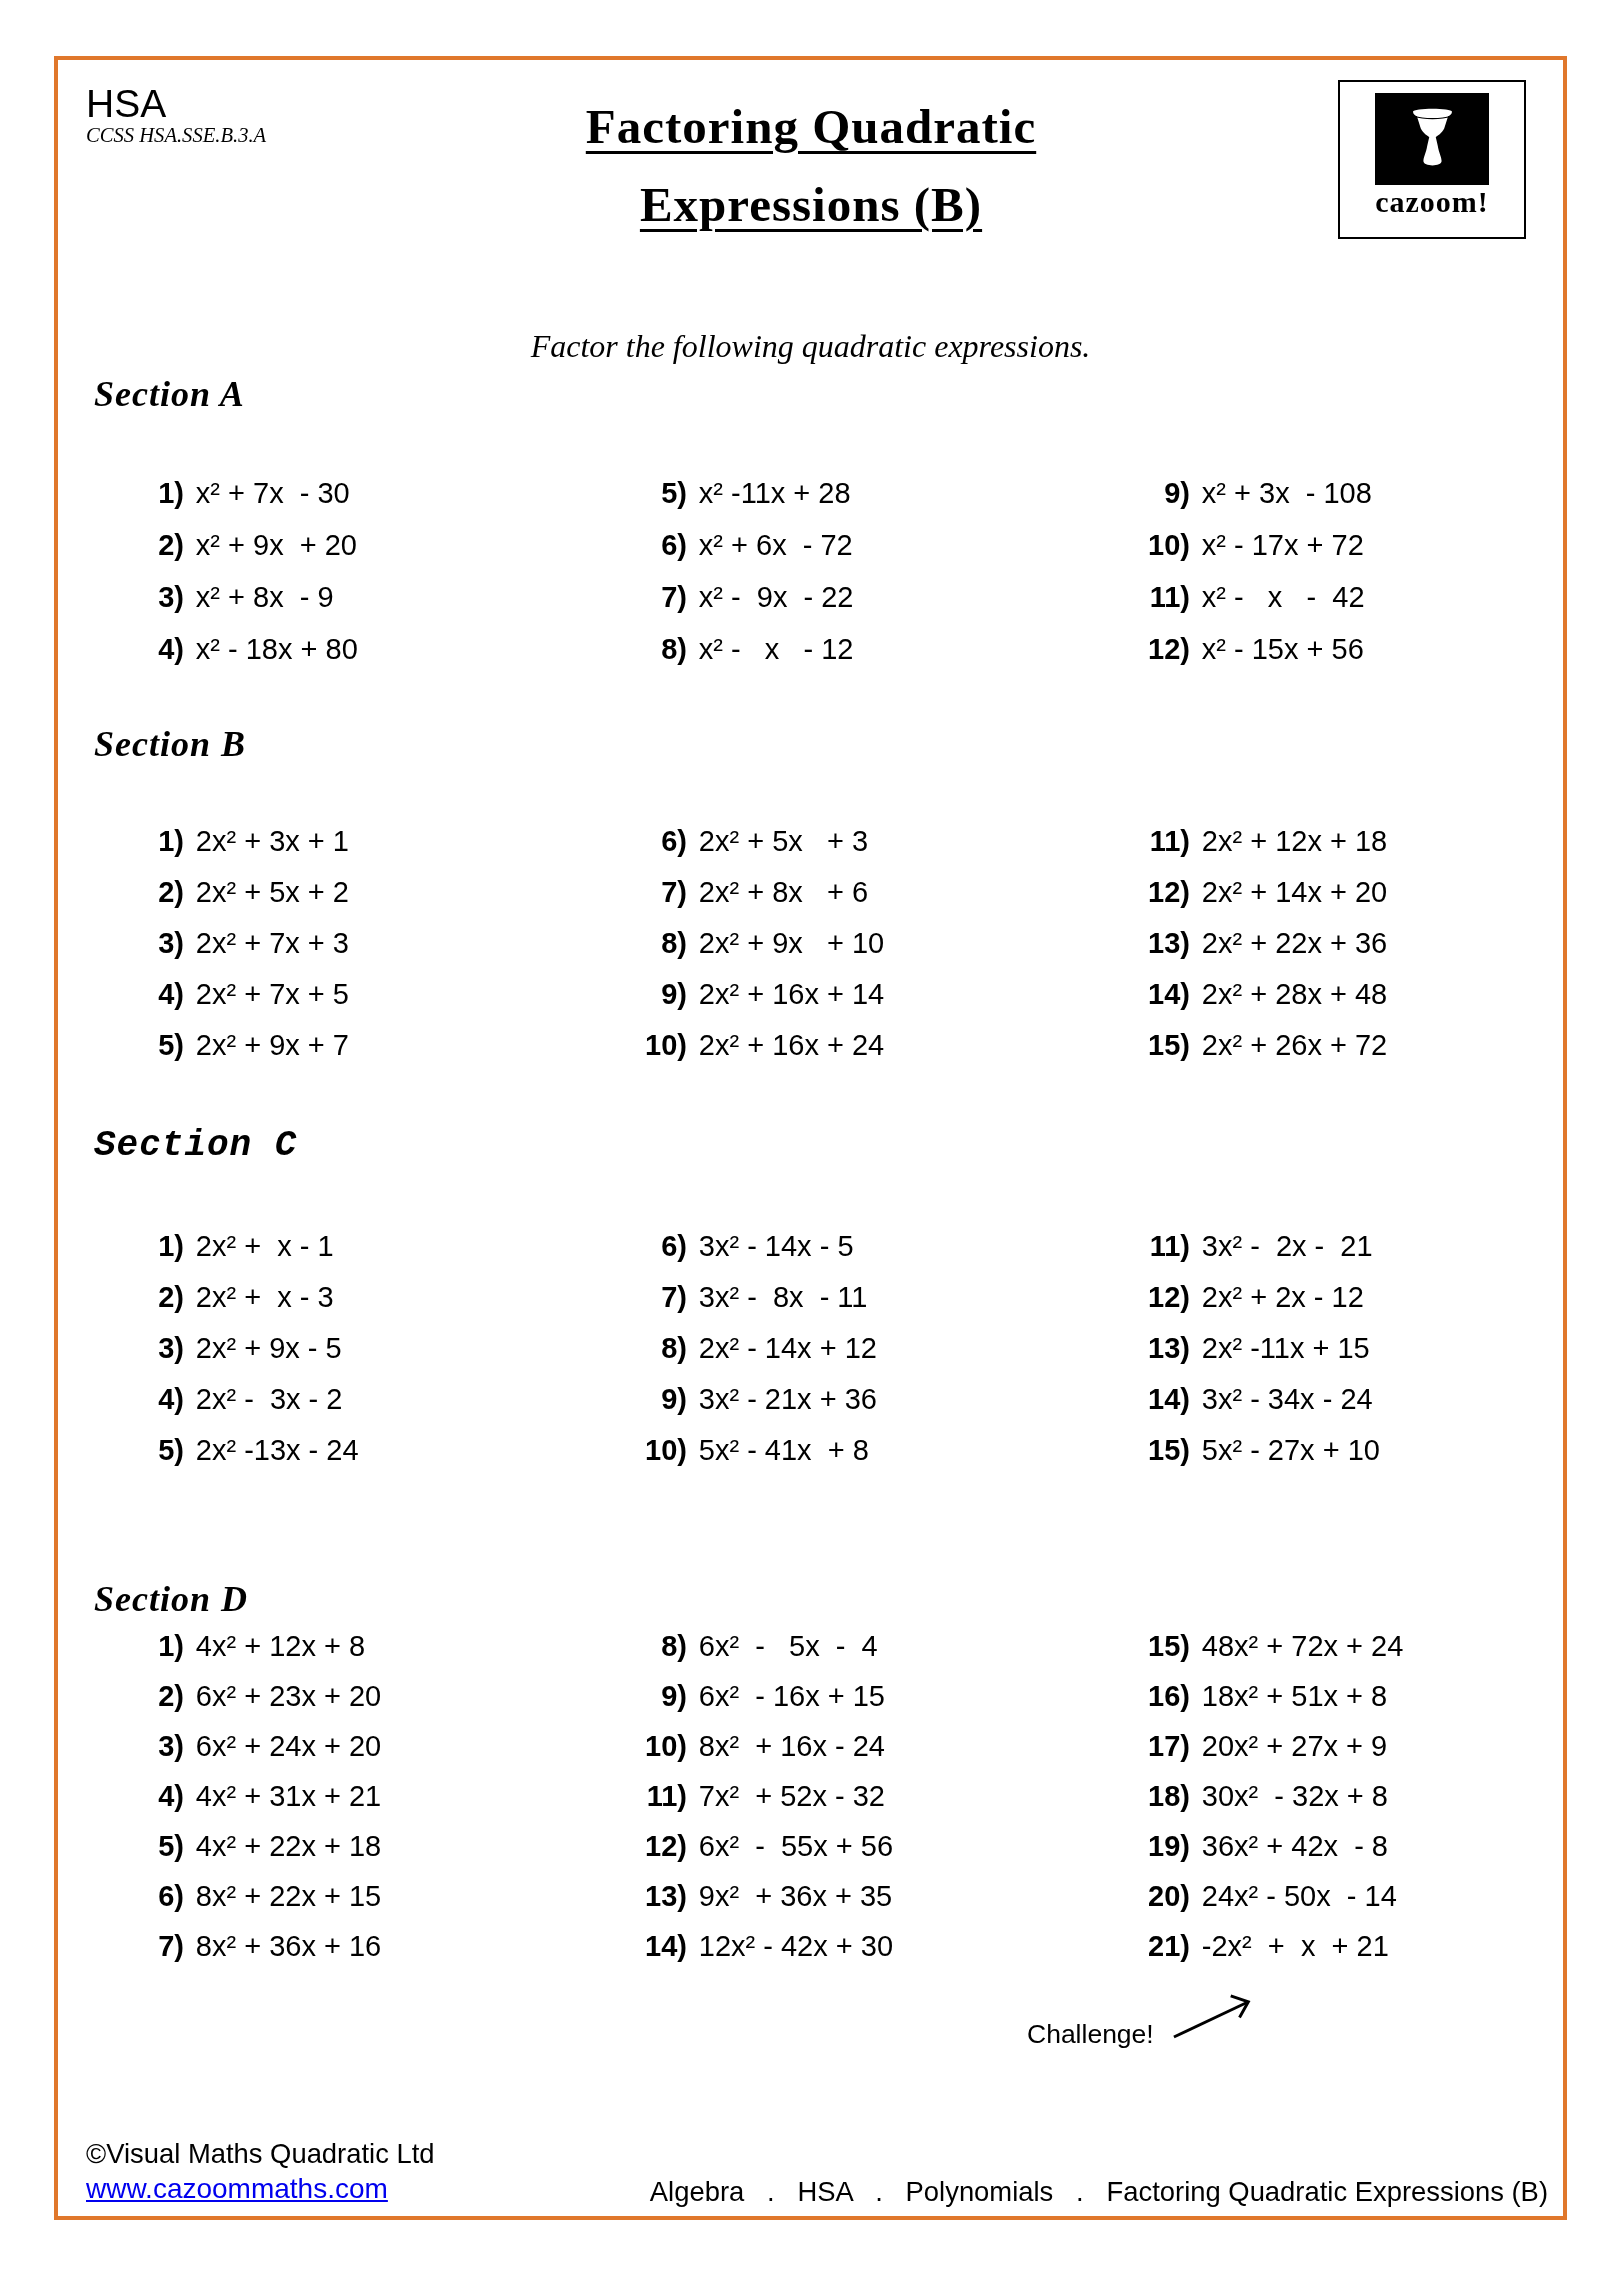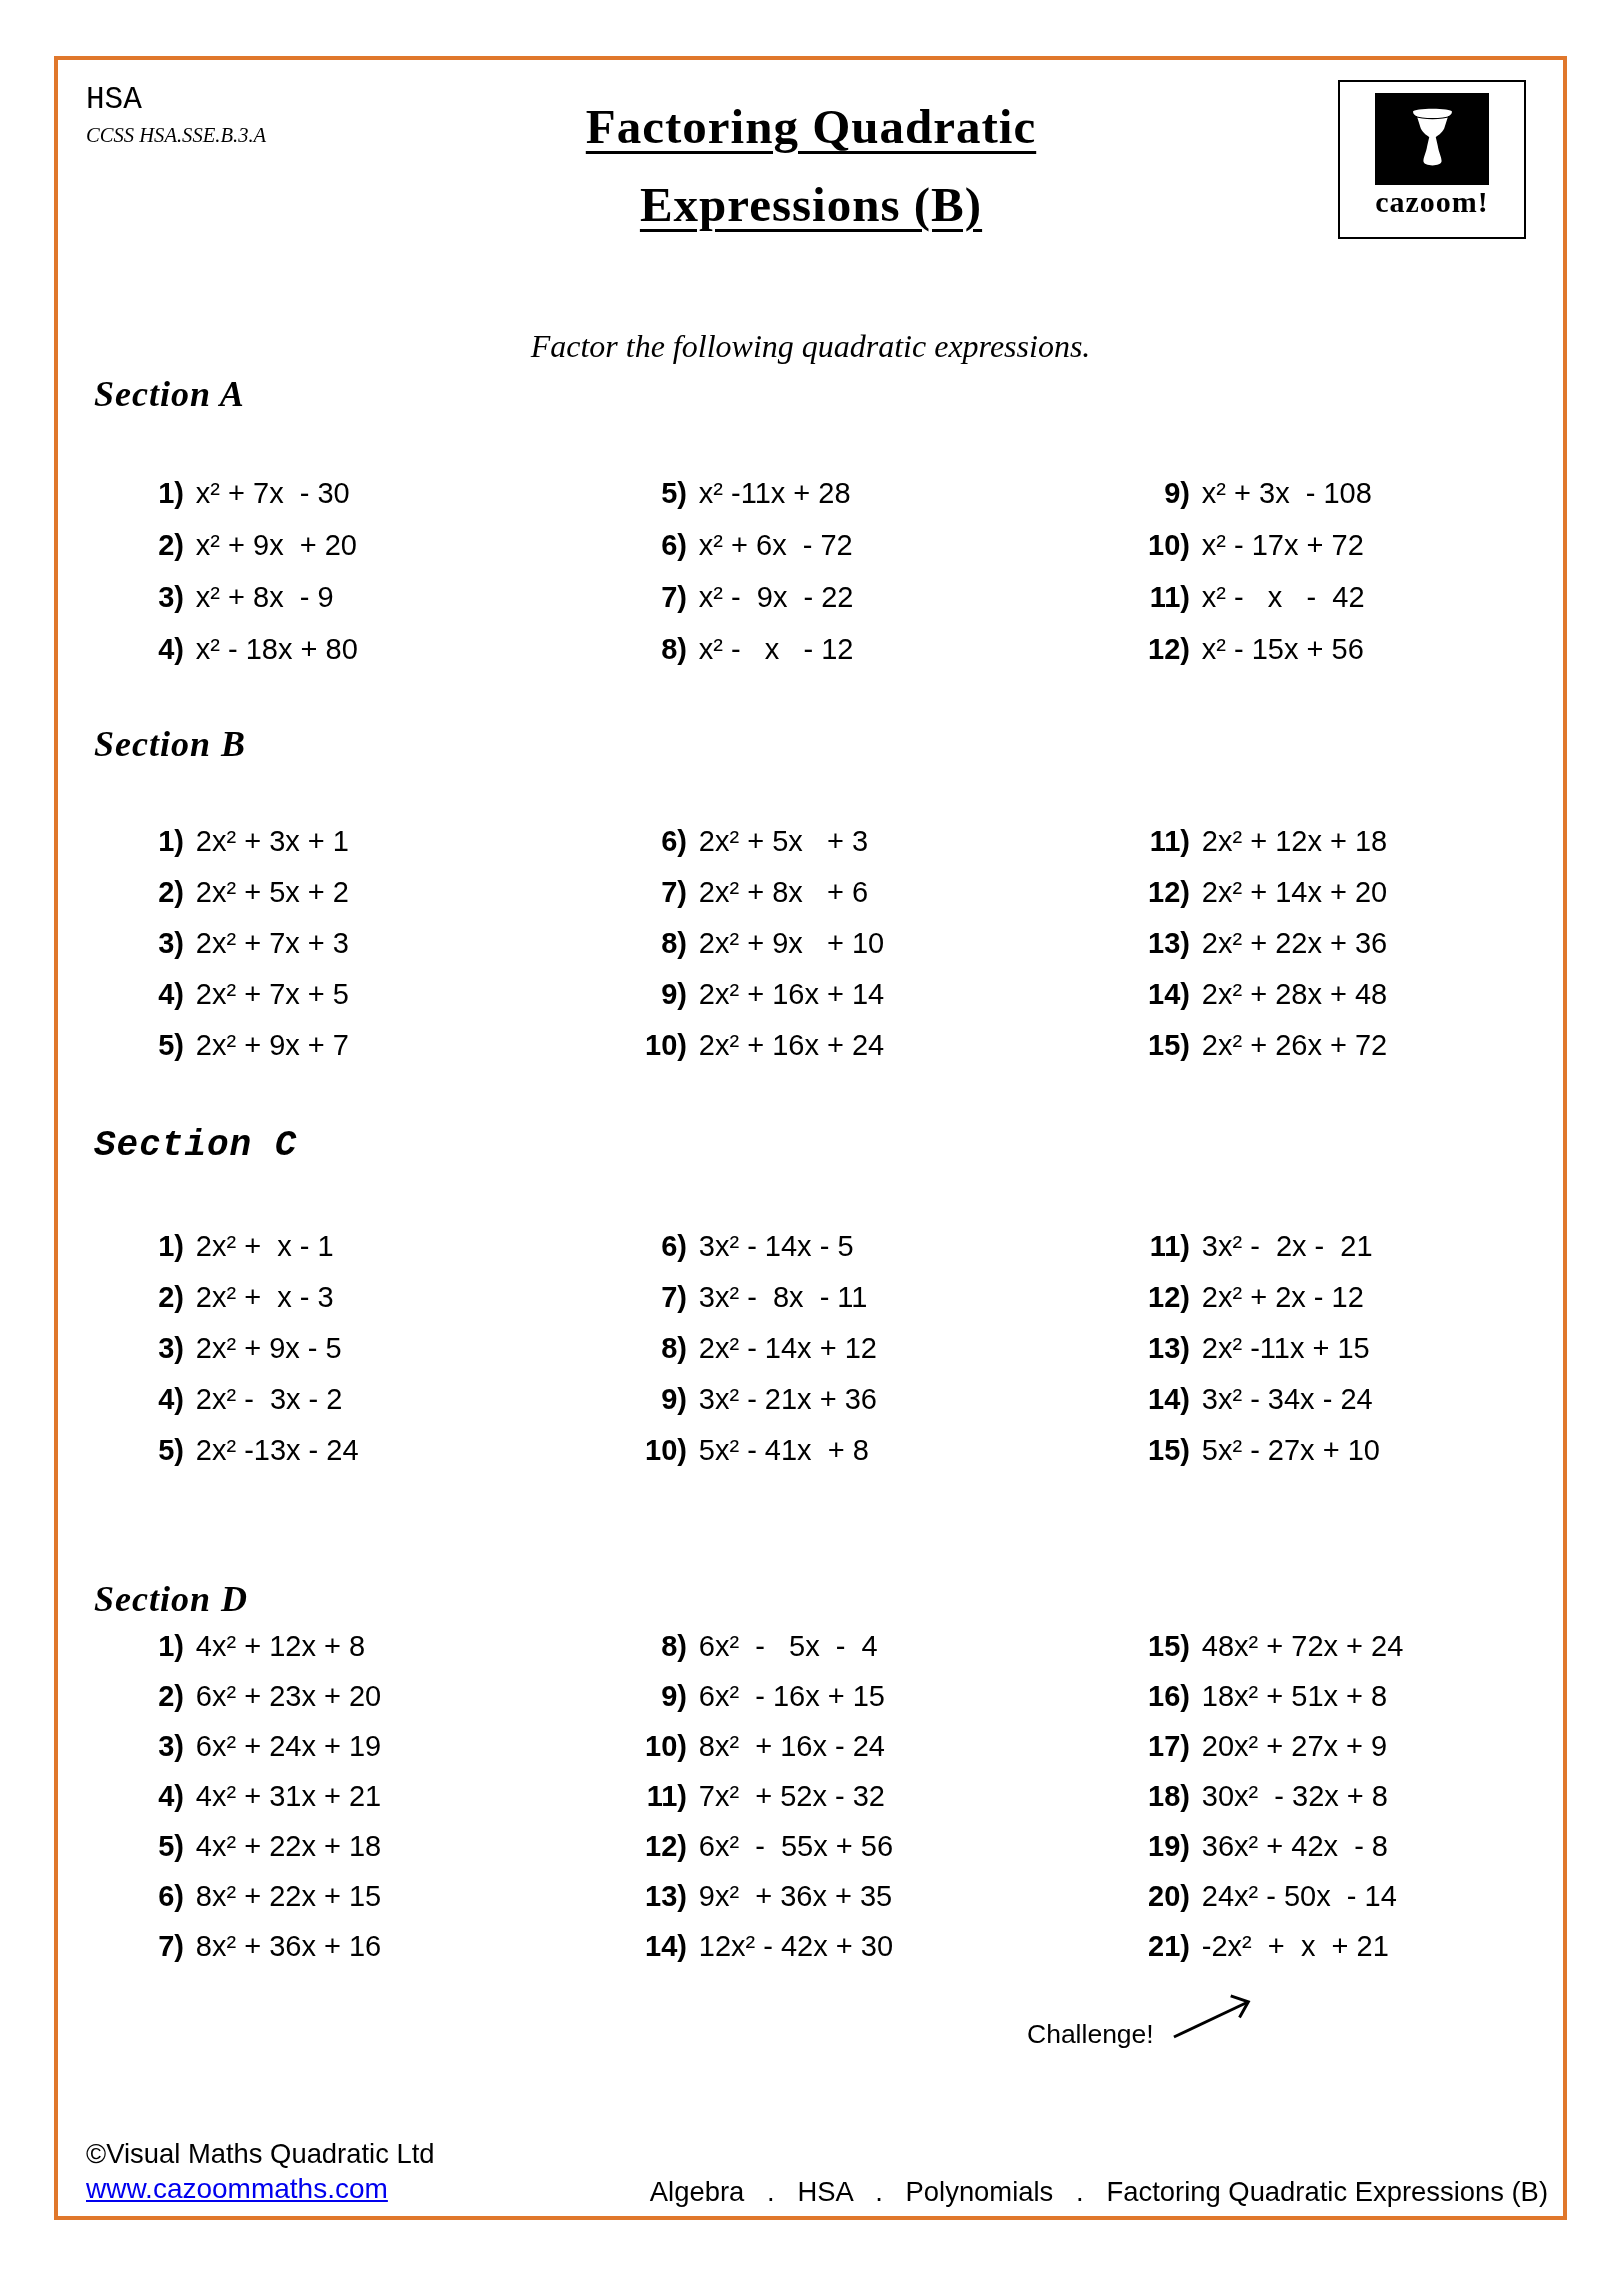--- a/index.html
+++ b/index.html
@@ -1,22 +1,22 @@
 <!DOCTYPE html>
 <html><head>
 <meta charset="utf-8">
 <style>
   html,body{margin:0;padding:0;background:#fff;}
   .page{position:relative;width:1621px;height:2293px;background:#fff;
         font-family:"Liberation Sans",sans-serif;color:#111;overflow:hidden;}
   .frame{position:absolute;left:54px;top:56px;width:1505px;height:2156px;
          border:4.9px solid #e0772b;box-sizing:content-box;}
 
-  .hsa{position:absolute;left:86px;top:82px;font-family:Liberation Mono, monospace;
-       font-size:31px;color:#000;}
+  .hsa{position:absolute;left:86px;top:82px;font-family:Liberation Sans, sans-serif;
+       font-size:39px;color:#000;}
   .ccss{position:absolute;left:86px;top:124px;font-family:"Liberation Serif",serif;
         font-style:italic;font-size:20.6px;color:#000;}
 
   .title{position:absolute;left:321px;width:980px;top:88px;text-align:center;
          font-family:"Liberation Serif",serif;font-weight:bold;font-size:49px;
          line-height:78px;letter-spacing:1px;color:#000;}
   .title .tline{text-decoration:underline;text-decoration-thickness:2.9px;text-underline-offset:7.8px;}
 
   .logo{position:absolute;left:1338px;top:80px;width:188px;height:159px;
         border:2.9px solid #000;box-sizing:border-box;background:#fff;text-align:center;}
@@ -266,21 +266,21 @@
   <div class="prob">
       <span class="pn">1)</span>
       <span class="pe">4x² + 12x + 8</span>
     </div>
       <div class="prob">
       <span class="pn">2)</span>
       <span class="pe">6x² + 23x + 20</span>
     </div>
       <div class="prob">
       <span class="pn">3)</span>
-      <span class="pe">6x² + 24x + 19</span>
+      <span class="pe">6x² + 24x + 20</span>
     </div>
       <div class="prob">
       <span class="pn">4)</span>
       <span class="pe">4x² + 31x + 21</span>
     </div>
       <div class="prob">
       <span class="pn">5)</span>
       <span class="pe">4x² + 22x + 18</span>
     </div>
       <div class="prob">

